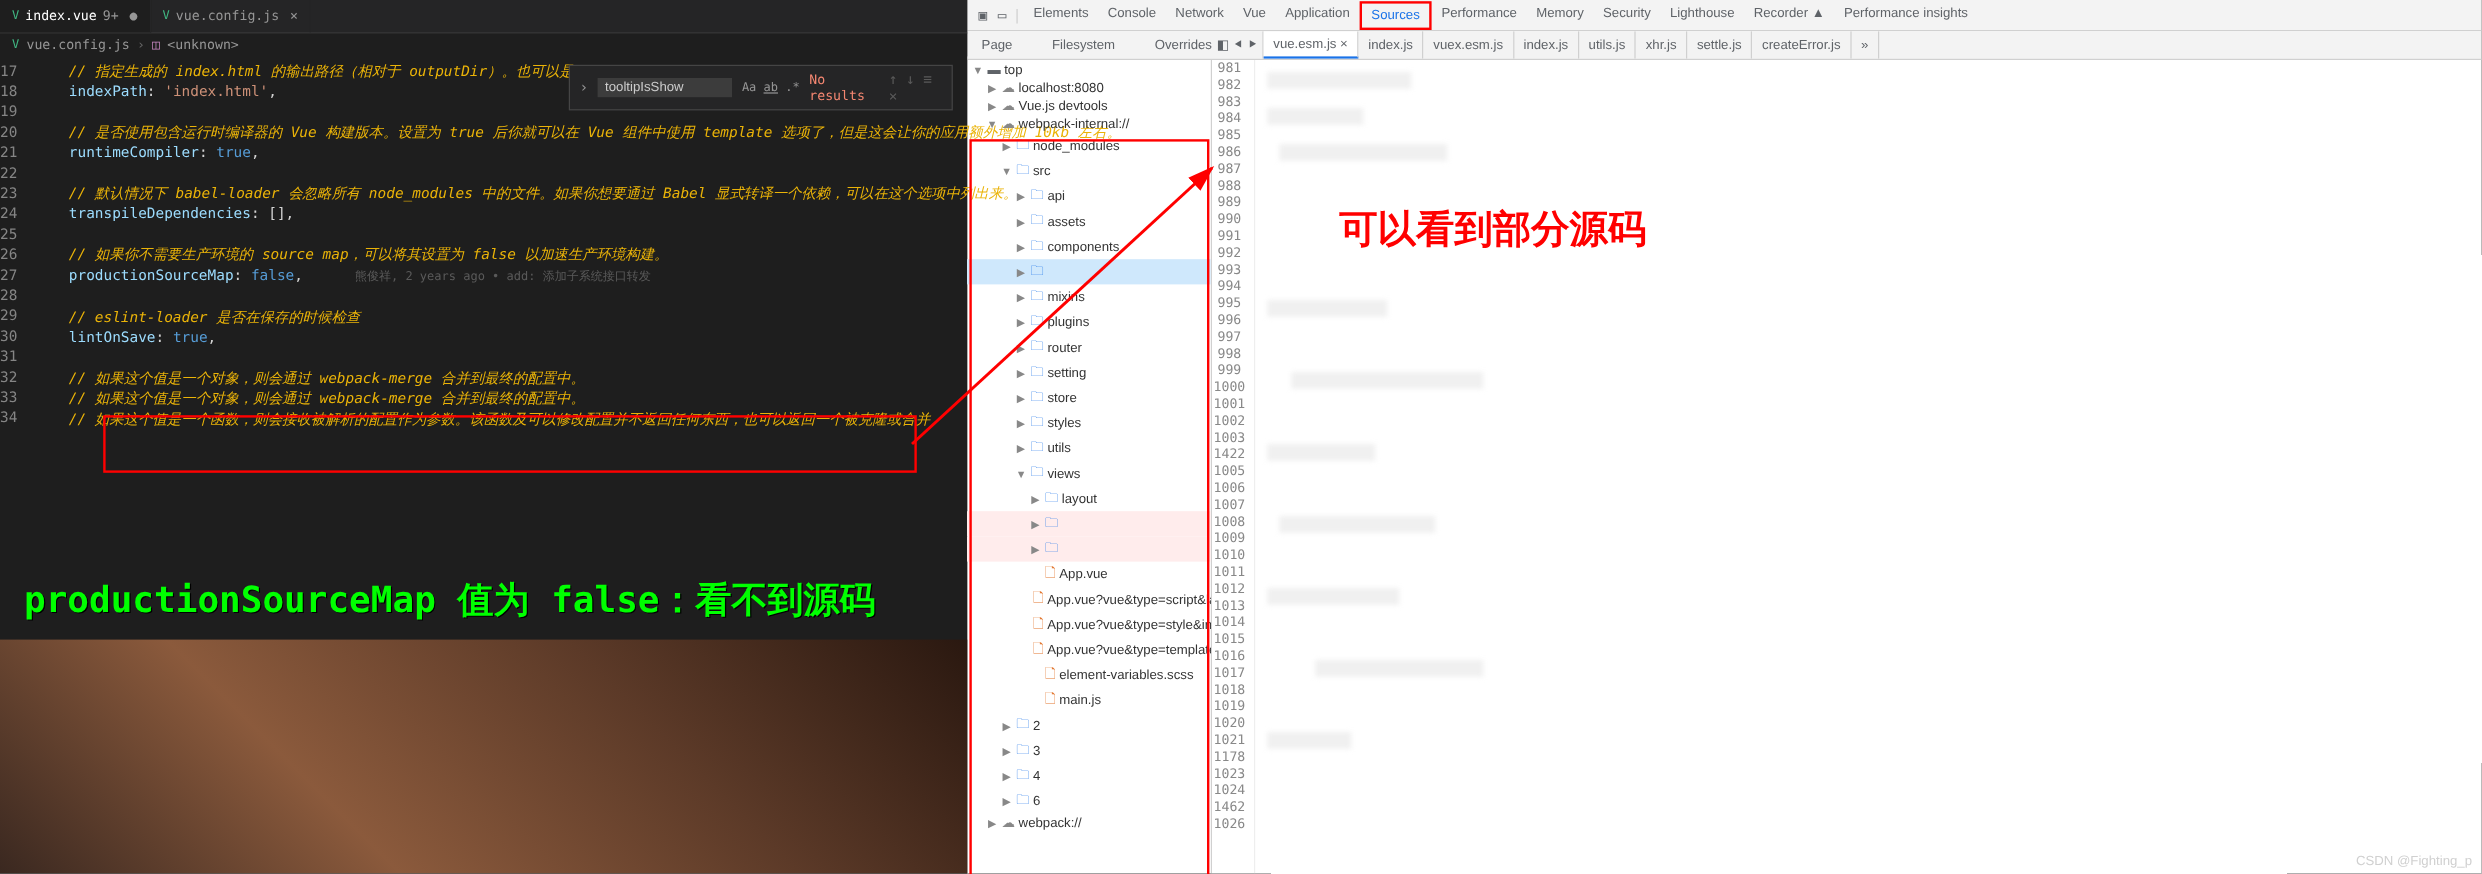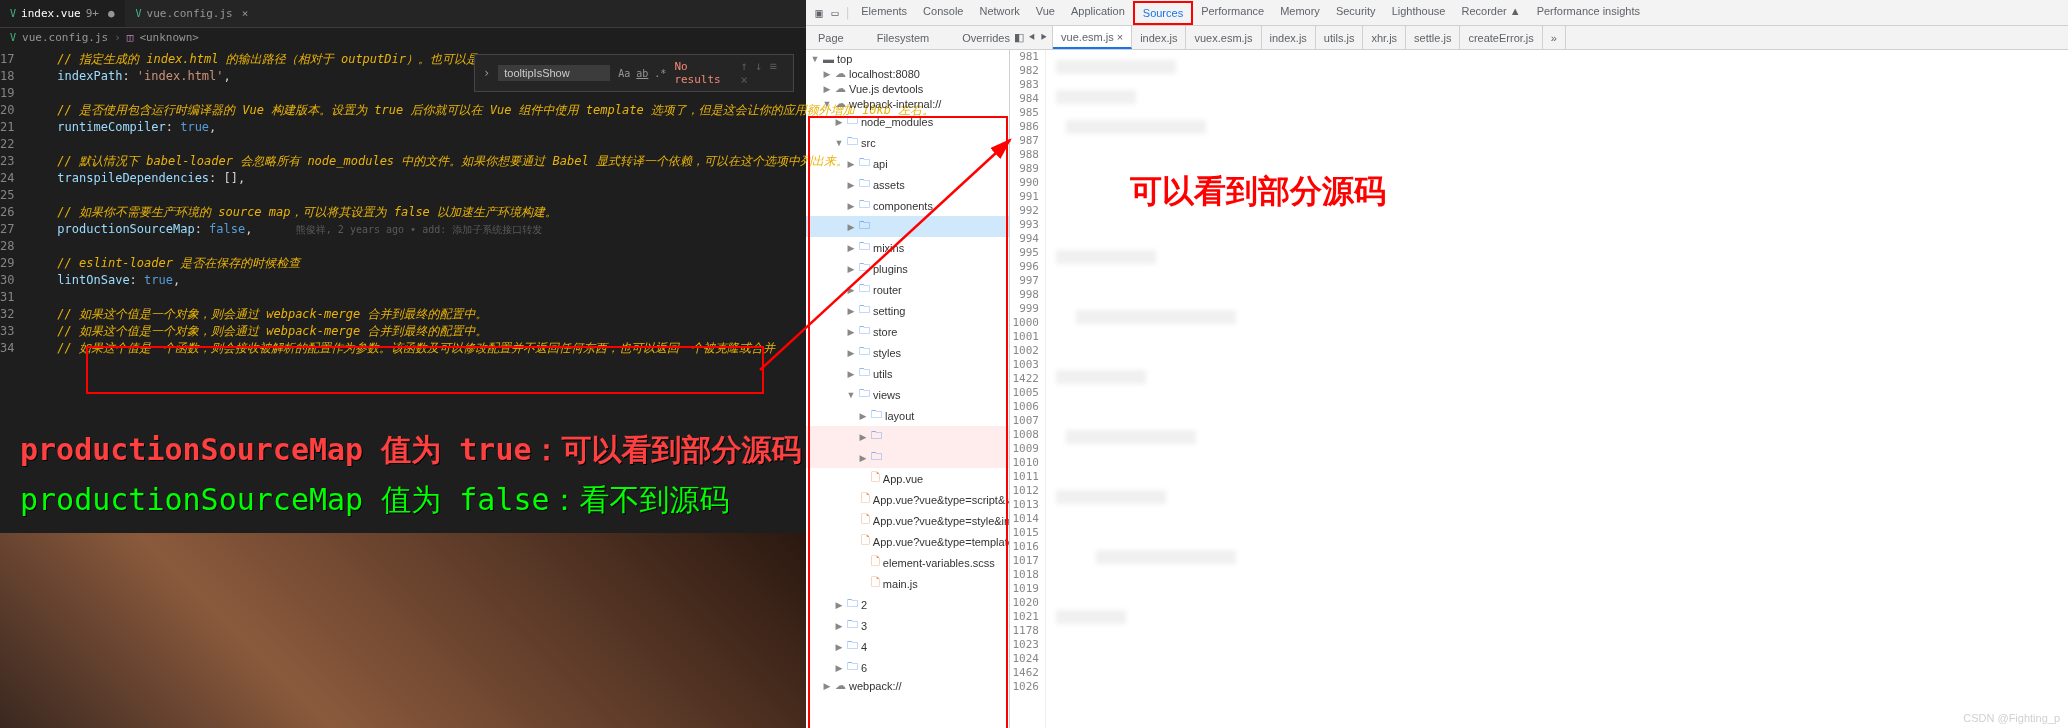--- a/index.html
+++ b/index.html
@@ -26,21 +26,21 @@
 .gutter { width: 48px; text-align: right; padding-right: 14px; color: #858585; font-size: 12px; line-height: 17px; }
 .code-lines { flex: 1; color: #d4d4d4; font-size: 12px; line-height: 17px; white-space: pre; }
 .comment { color: #eab308; font-style: italic; }
 .key { color: #9cdcfe; }
 .value { color: #ce9178; }
 .bool { color: #569cd6; }
 .paren { color: #d4d4d4; }
 .lens { color: #5a5a5a; font-size: 10px; }
 .red-box1 { position: absolute; border: 2px solid #ff0000; top: 346px; left: 86px; width: 678px; height: 48px; pointer-events: none; }
 .annotation1 { position: absolute; top: 430px; left: 20px; color: #ff4040; font-size: 30px; font-weight: bold; text-shadow: 1px 1px 0 #000; }
-.annotation2 { position: absolute; top: 480px; left: 20px; color: #00ff00; font-size: 30px; font-weight: normal; text-shadow: 1px 1px 0 #000; }
+.annotation2 { position: absolute; top: 480px; left: 20px; color: #00ff00; font-size: 30px; font-weight: bold; text-shadow: 1px 1px 0 #000; }
 .bg-photo { position: absolute; top: 533px; left: 0; width: 806px; height: 195px; background: linear-gradient(45deg, #3a2820, #8b5a3c, #5c3a28, #2a1810); }
 
 
 .devtools-tabs { display: flex; align-items: center; border-bottom: 1px solid #d0d0d0; height: 26px; padding: 0 6px; gap: 2px; background: #f3f3f3; }
 .dt-icon { width: 14px; height: 14px; color: #5f6368; display: flex; align-items: center; justify-content: center; }
 .dt-tab { padding: 4px 8px; color: #5f6368; font-size: 11px; cursor: pointer; font-family: "Segoe UI", Arial, sans-serif; }
 .dt-tab.active { border: 2px solid #ff0000; color: #1a73e8; }
 .secondary-tabs { display: flex; align-items: center; border-bottom: 1px solid #d0d0d0; height: 24px; padding: 0 6px; gap: 21px; background: #f3f3f3; }
 .sec-tab { padding: 2px 6px; color: #5f6368; font-size: 11px; font-family: "Segoe UI", Arial, sans-serif; }
 .file-tabs { display: flex; border-bottom: 1px solid #d0d0d0; height: 24px; background: #f3f3f3; overflow: hidden; }
@@ -50,21 +50,21 @@
 .file-tree { width: 204px; border-right: 1px solid #d0d0d0; overflow: auto; font-size: 11px; font-family: "Segoe UI", Arial, sans-serif; color: #333; padding: 2px 0; position: relative; }
 .tree-item { display: flex; align-items: center; padding: 1px 0; white-space: nowrap; gap: 3px; }
 .tree-item .arrow { width: 10px; text-align: center; color: #888; font-size: 9px; }
 .tree-item .folder { color: #5f6368; }
 .tree-item .folder-blue { color: #1a73e8; }
 .tree-item .file-orange { color: #e37933; }
 .tree-item.selected { background: #cfe8fc; }
 .tree-item.pink { background: #ffecec; }
 .cloud { color: #888; }
 .source-view { flex: 1; display: flex; background: #fff; position: relative; overflow: hidden; }
-.line-numbers { width: 36px; padding-right: 6px; text-align: right; color: #888; font-size: 11px; line-height: 14px; border-right: 1px solid #eee; }
+.line-numbers { width: 36px; padding-right: 6px; text-align: center; color: #888; font-size: 11px; line-height: 14px; border-right: 1px solid #eee; }
 .source-content { flex: 1; position: relative; }
 .blur-block { position: absolute; background: #f0f0f0; filter: blur(2px); }
 .red-box-tree { position: absolute; border: 2px solid #ff0000; left: 2px; top: 66px; width: 200px; height: 650px; pointer-events: none; }
 .red-annotation { position: absolute; color: #ff0000; font-size: 32px; font-weight: bold; font-family: "Microsoft YaHei", sans-serif; }
 .watermark { position: absolute; bottom: 4px; right: 8px; color: #d0d0d0; font-size: 11px; font-family: Arial, sans-serif; }
 </style>
 </head>
 <body>
 
 <div class="container">
@@ -114,21 +114,20 @@
           <div>29</div>
           <div>30</div>
           <div>31</div>
           <div>32</div>
           <div>33</div>
           <div>34</div>
         </div>
       <div class="code-lines" id="code-lines"><div><span class="comment">    // 指定生成的 index.html 的输出路径（相对于 outputDir）。也可以是</span></div><div>    <span class="key">indexPath</span>: <span class="value">'index.html'</span><span class="paren">,</span></div><div>&nbsp;</div><div><span class="comment">    // 是否使用包含运行时编译器的 Vue 构建版本。设置为 true 后你就可以在 Vue 组件中使用 template 选项了，但是这会让你的应用额外增加 10kb 左右。</span></div><div>    <span class="key">runtimeCompiler</span>: <span class="bool">true</span><span class="paren">,</span></div><div>&nbsp;</div><div><span class="comment">    // 默认情况下 babel-loader 会忽略所有 node_modules 中的文件。如果你想要通过 Babel 显式转译一个依赖，可以在这个选项中列出来。</span></div><div>    <span class="key">transpileDependencies</span>: <span class="paren">[]</span><span class="paren">,</span></div><div>&nbsp;</div><div><span class="comment">    // 如果你不需要生产环境的 source map，可以将其设置为 false 以加速生产环境构建。</span></div><div>    <span class="key">productionSourceMap</span>: <span class="bool">false</span><span class="paren">,</span>      <span class="lens">熊俊祥, 2 years ago • add: 添加子系统接口转发</span></div><div>&nbsp;</div><div><span class="comment">    // eslint-loader 是否在保存的时候检查</span></div><div>    <span class="key">lintOnSave</span>: <span class="bool">true</span><span class="paren">,</span></div><div>&nbsp;</div><div><span class="comment">    // 如果这个值是一个对象，则会通过 webpack-merge 合并到最终的配置中。</span></div><div><span class="comment">    // 如果这个值是一个对象，则会通过 webpack-merge 合并到最终的配置中。</span></div><div><span class="comment">    // 如果这个值是一个函数，则会接收被解析的配置作为参数。该函数及可以修改配置并不返回任何东西，也可以返回一个被克隆或合并</span></div></div>
     </div>
     <div class="red-box1"></div>
-    <div class="annotation1">productionSourceMap 值为 true：可以看到部分源码</div>
     <div class="annotation2">productionSourceMap 值为 false：看不到源码</div>
     <div class="bg-photo"></div>
   </div>
 
   <div class="right-panel">
     <div class="devtools-tabs">
       <span class="dt-icon">▣</span>
       <span class="dt-icon">▭</span>
       <span style="color:#d0d0d0">|</span>
       <div id="dt-tabs" style="display:flex">
@@ -383,21 +382,21 @@
           <div class="blur-block" style="top:10px;left:10px;width:120px;height:14px"></div>
           <div class="blur-block" style="top:40px;left:10px;width:80px;height:14px"></div>
           <div class="blur-block" style="top:70px;left:20px;width:140px;height:14px"></div>
           <div class="blur-block" style="top:200px;left:10px;width:100px;height:14px"></div>
           <div class="blur-block" style="top:260px;left:30px;width:160px;height:14px"></div>
           <div class="blur-block" style="top:320px;left:10px;width:90px;height:14px"></div>
           <div class="blur-block" style="top:380px;left:20px;width:130px;height:14px"></div>
           <div class="blur-block" style="top:440px;left:10px;width:110px;height:14px"></div>
           <div class="blur-block" style="top:500px;left:50px;width:140px;height:14px"></div>
           <div class="blur-block" style="top:560px;left:10px;width:70px;height:14px"></div>
-          <div class="red-annotation" style="top:120px;left:84px">可以看到部分源码</div>
+          <div class="red-annotation" style="top:120px;left:70px">可以看到部分源码</div>
         </div>
       </div>
     </div>
     <div class="watermark">CSDN @Fighting_p</div>
   </div>
 </div>
 
 <svg style="position:absolute;top:0;left:0;pointer-events:none" width="2068" height="728">
   <defs>
       <marker id="ah" markerWidth="10" markerHeight="10" refX="8" refY="3" orient="auto">

